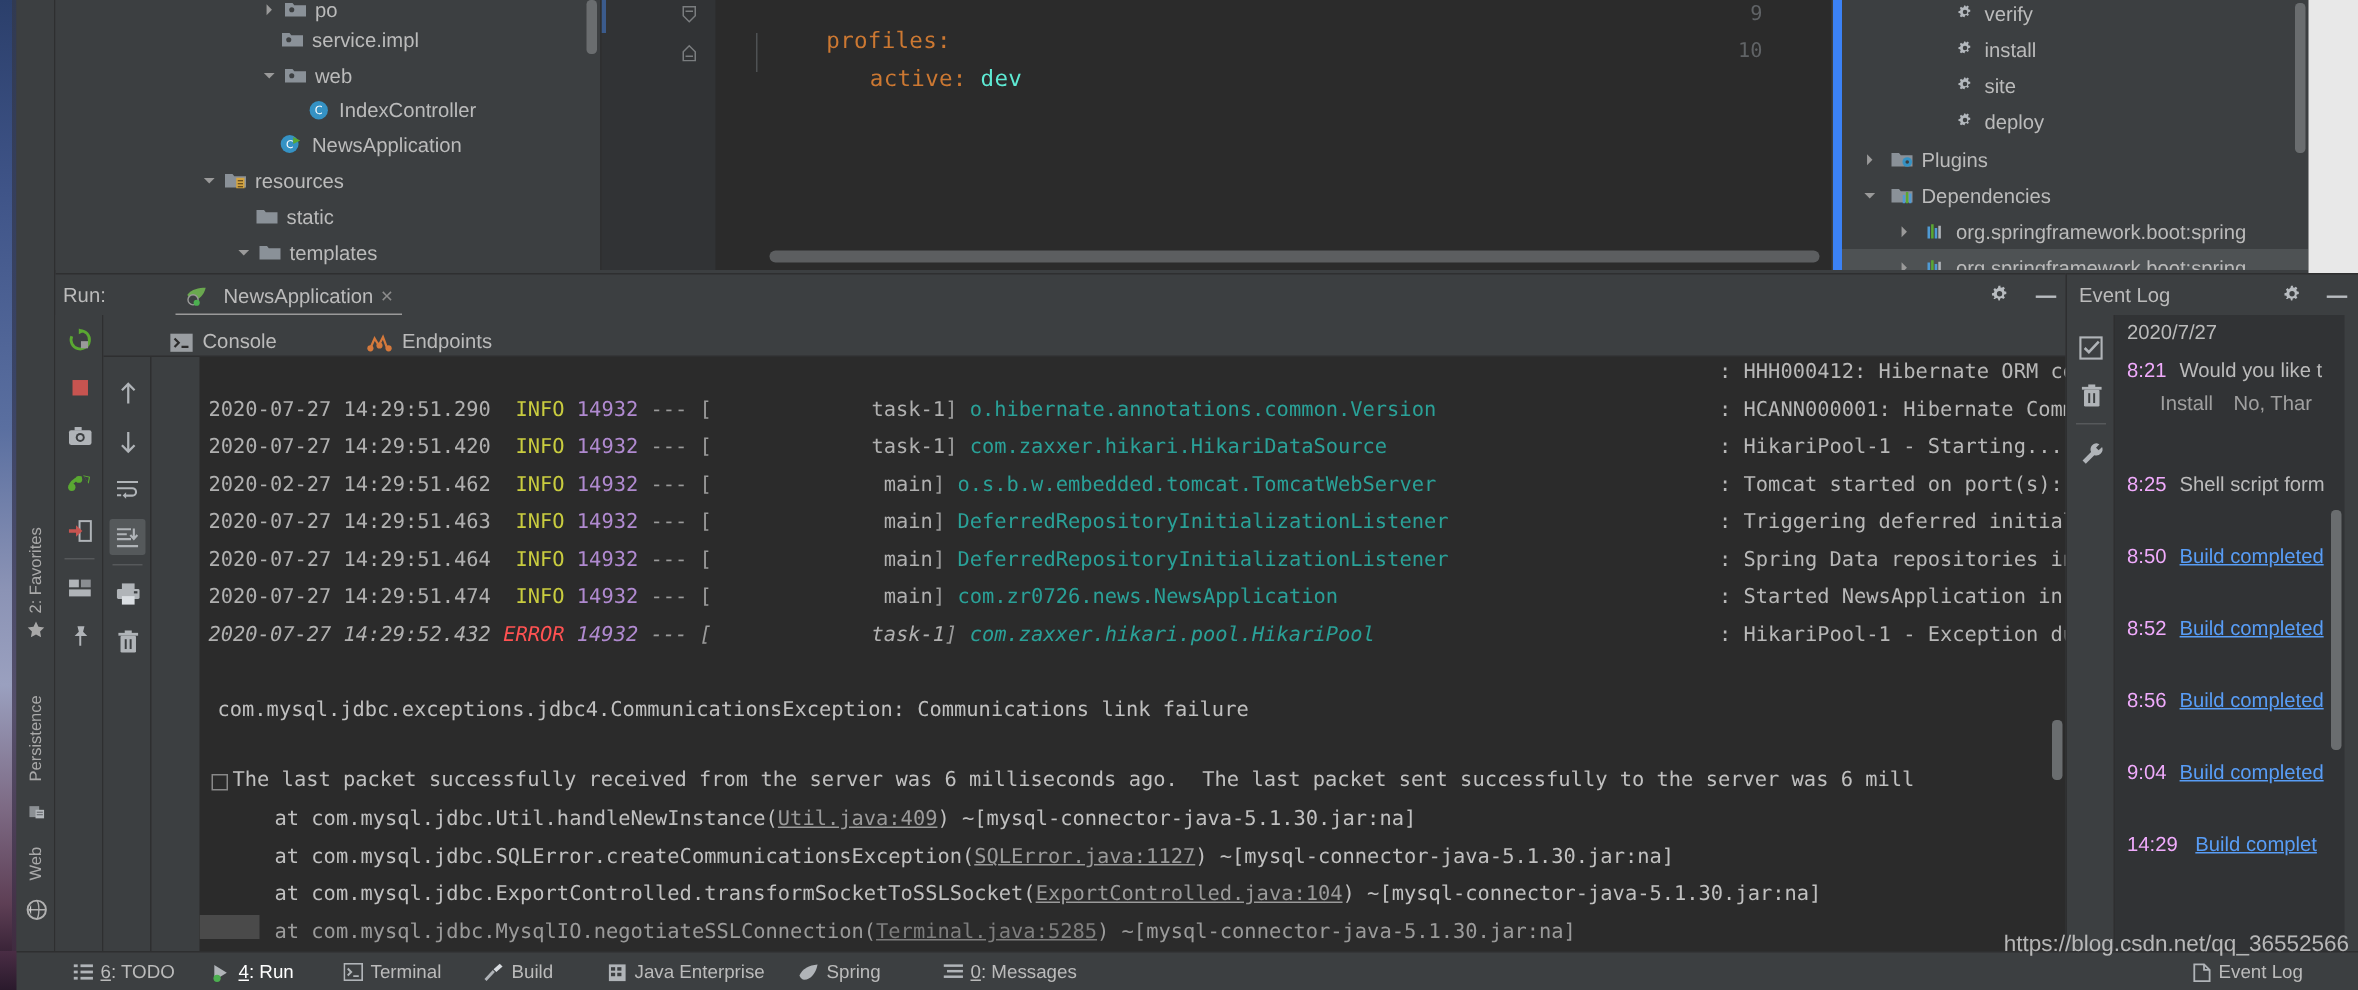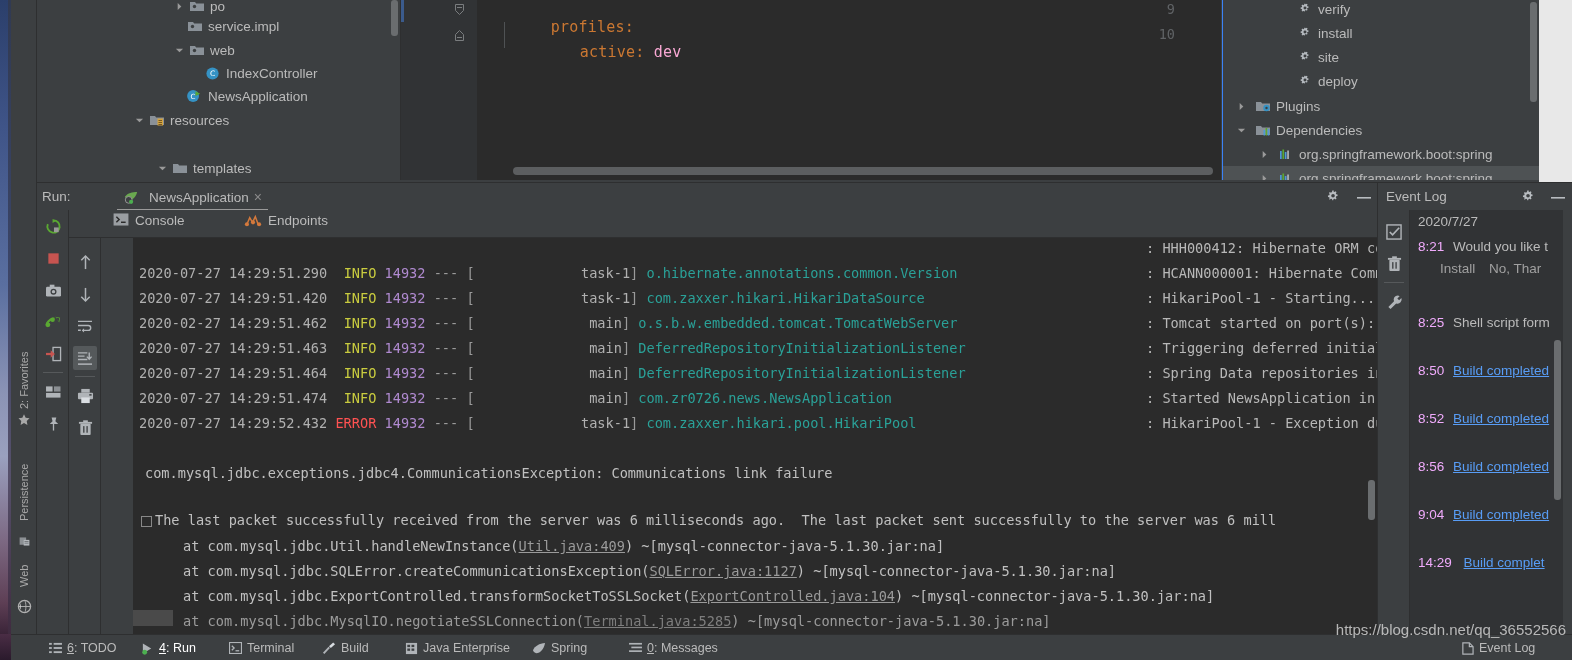--- a/index.html
+++ b/index.html
@@ -83,36 +83,36 @@
   }
   .fold {
     position: absolute; left: 52px; width: 12px; height: 12px;
     display: flex; align-items: center; justify-content: center;
   }
   .codeline {
     position: absolute; left: 76px; font-family: "DejaVu Sans Mono", monospace;
     font-size: 15px; white-space: pre; letter-spacing: 0.2px;
   }
   .c-key { color: #cc7832; }
-  .c-val { color: #f9a8d4; }
+  .c-val { color: #5eead4; }
   .indent-guide {
     position: absolute; left: 103px; top: 22px; width: 1px; height: 26px; background: #4f5254;
   }
   .editor-hscroll {
     position: absolute; left: 112px; bottom: 5px; width: 700px; height: 8px;
     background: #5c5e60; border-radius: 4px;
   }
   .editor-caretline-mark {
     position: absolute; left: 0; top: 0; width: 3px; height: 22px; background: #3b5b8c;
   }
 
   
   .maven {
     position: absolute; left: 1185px; top: 0; right: 33px; height: 180px;
-    background: #3c3f41; overflow: hidden; border-left: 1px solid #3b82f6;
+    background: #3c3f41; overflow: hidden; border-left: 6px solid #3b82f6;
   }
   .maven-row {
     position: absolute; left: 0; height: 24px; width: 100%;
     display: flex; align-items: center; white-space: nowrap;
     font-size: 13.5px; color: #bbbbbb;
   }
   .maven-row.selected { background: #4e5254; }
   .maven-scroll {
     position: absolute; right: 2px; top: 2px; width: 7px; height: 100px;
     background: #6a6d6f; border-radius: 3px;
@@ -151,21 +151,21 @@
   .tbtn {
     position: absolute; left: 4px; width: 24px; height: 24px;
     display: flex; align-items: center; justify-content: center; cursor: pointer;
   }
   .tbtn-sep { position: absolute; left: 6px; width: 20px; height: 1px; background: #56595b; }
 
   .subtabs {
     position: absolute; left: 32px; top: 0; width: 1308px; height: 28px;
     background: #3c3f41; border-bottom: 1px solid #2e2f30;
   }
-  .subtab { position: absolute; top: 3px; height: 22px; display: flex; align-items: flex-start; cursor: pointer; }
+  .subtab { position: absolute; top: 3px; height: 22px; display: flex; align-items: flex-end; cursor: pointer; }
   .subtab-label { font-size: 13.5px; color: #bbbbbb; margin-left: 6px; }
 
   .console-toolbar2 {
     position: absolute; left: 32px; top: 28px; width: 32px; height: 396px;
     background: #3c3f41; border-right: 1px solid #2e2f30;
   }
   .c2btn {
     position: absolute; left: 4px; width: 24px; height: 24px;
     display: flex; align-items: center; justify-content: center; cursor: pointer;
   }
@@ -382,20 +382,28 @@
               <path d="M1 3h5l1.2 1.5H15V12H1z" fill="#8a9198"></path>
               <rect x="8.5" y="5.5" width="5.5" height="7" fill="#d4a440"></rect>
               <rect x="9.5" y="7" width="3.5" height="0.9" fill="#6a5020"></rect>
               <rect x="9.5" y="9" width="3.5" height="0.9" fill="#6a5020"></rect>
               <rect x="9.5" y="11" width="3.5" height="0.9" fill="#6a5020"></rect>
             </svg>
         </span>
         <span>resources</span>
       </div>
 
+      <div class="tree-row" style="top:132px; padding-left:132px;">
+        <span class="ticon">
+          <svg width="16" height="14" viewBox="0 0 16 14">
+              <path d="M1 3h5l1.2 1.5H15V12H1z" fill="#8a9198"></path>
+            </svg>
+        </span>
+        <span>static</span>
+      </div>
 
       <div class="tree-row" style="top:156px; padding-left:119px;">
         <span class="tw">
           <svg width="9" height="9" viewBox="0 0 10 10">
               <path d="M1 3h8l-4 4z" fill="#9a9a9a"></path>
             </svg>
         </span>
         <span class="ticon">
           <svg width="16" height="14" viewBox="0 0 16 14">
               <path d="M1 3h5l1.2 1.5H15V12H1z" fill="#8a9198"></path>
@@ -710,21 +718,21 @@
 
       <div class="cline" style="top:102px;"><span class="c-ts">2020-07-27 14:29:51.463</span><span class="c-msg">  </span><span class="c-info">INFO</span><span class="c-msg"> </span><span class="c-pid">14932</span><span class="c-dash"> --- [              </span><span class="c-thread">main</span><span class="c-dash">] </span><span class="c-logger">DeferredRepositoryInitializationListener</span></div>
       <div class="cline" style="top:102px; left:1013px;"><span class="c-msg">: </span><span class="c-msg">Triggering deferred initialization o</span></div>
 
       <div class="cline" style="top:127px;"><span class="c-ts">2020-07-27 14:29:51.464</span><span class="c-msg">  </span><span class="c-info">INFO</span><span class="c-msg"> </span><span class="c-pid">14932</span><span class="c-dash"> --- [              </span><span class="c-thread">main</span><span class="c-dash">] </span><span class="c-logger">DeferredRepositoryInitializationListener</span></div>
       <div class="cline" style="top:127px; left:1013px;"><span class="c-msg">: </span><span class="c-msg">Spring Data repositories initialized</span></div>
 
       <div class="cline" style="top:152px;"><span class="c-ts">2020-07-27 14:29:51.474</span><span class="c-msg">  </span><span class="c-info">INFO</span><span class="c-msg"> </span><span class="c-pid">14932</span><span class="c-dash"> --- [              </span><span class="c-thread">main</span><span class="c-dash">] </span><span class="c-logger">com.zr0726.news.NewsApplication</span></div>
       <div class="cline" style="top:152px; left:1013px;"><span class="c-msg">: </span><span class="c-msg">Started NewsApplication in 4.675 sec</span></div>
 
-      <div class="cline" style="top:177px;"><span class="c-ts">2020-07-27 14:29:52.432</span><span class="c-msg"> </span><span class="c-error">ERROR</span><span class="c-msg"> </span><span class="c-pid">14932</span><span class="c-dash"> --- [             </span><span class="c-thread">task-1</span><span class="c-dash">] </span><span class="c-logger">com.zaxxer.hikari.pool.HikariPool</span></div>
+      <div class="cline" style="top:177px;font-style:italic;"><span class="c-ts">2020-07-27 14:29:52.432</span><span class="c-msg"> </span><span class="c-error">ERROR</span><span class="c-msg"> </span><span class="c-pid">14932</span><span class="c-dash"> --- [             </span><span class="c-thread">task-1</span><span class="c-dash">] </span><span class="c-logger">com.zaxxer.hikari.pool.HikariPool</span></div>
       <div class="cline" style="top:177px; left:1013px;"><span class="c-msg">: </span><span class="c-msg">HikariPool-1 - Exception during pool</span></div>
 
       <div class="cline c-exc" style="top:227px; left:12px;">com.mysql.jdbc.exceptions.jdbc4.CommunicationsException: Communications link failure</div>
 
       <div class="fold-plus" style="top:278px;"></div>
       <div class="cline c-exc" style="top:274px; left:22px;">The last packet successfully received from the server was 6 milliseconds ago.  The last packet sent successfully to the server was 6 mill</div>
 
       <div class="cline" style="top:300px; left:50px;"><span class="c-exc">at com.mysql.jdbc.Util.handleNewInstance(</span><span class="c-link">Util.java:409</span><span class="c-exc">) ~[mysql-connector-java-5.1.30.jar:na]</span></div>
       <div class="cline" style="top:325px; left:50px;"><span class="c-exc">at com.mysql.jdbc.SQLError.createCommunicationsException(</span><span class="c-link">SQLError.java:1127</span><span class="c-exc">) ~[mysql-connector-java-5.1.30.jar:na]</span></div>
       <div class="cline" style="top:350px; left:50px;"><span class="c-exc">at com.mysql.jdbc.ExportControlled.transformSocketToSSLSocket(</span><span class="c-link">ExportControlled.java:104</span><span class="c-exc">) ~[mysql-connector-java-5.1.30.jar:na]</span></div>

